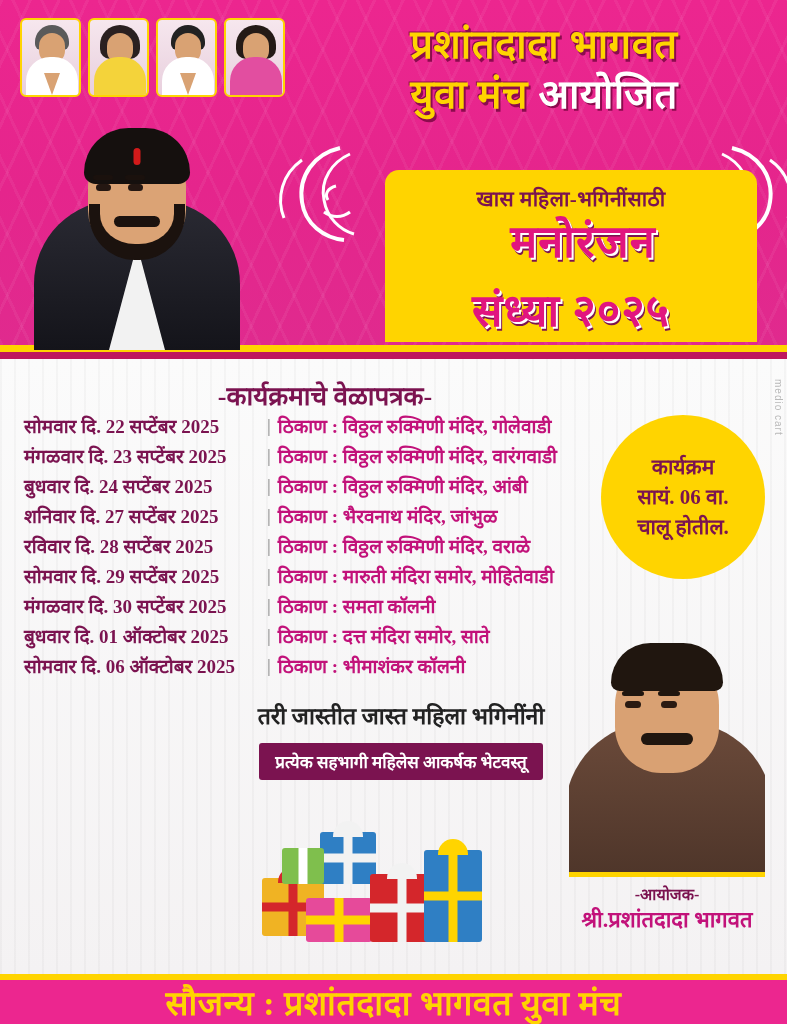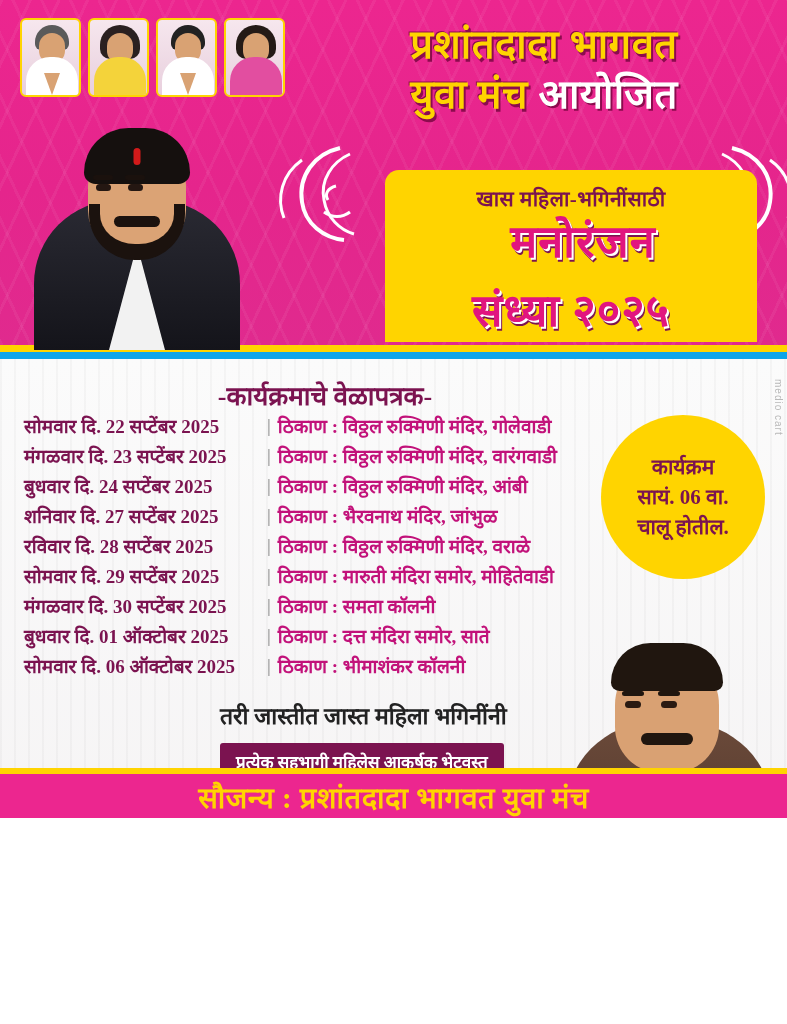--- a/index.html
+++ b/index.html
@@ -6,22 +6,22 @@
   html,body { width:787px; height:1024px; }
   body {
     font-family:"Liberation Sans", sans-serif;
     background:#ffffff;
     overflow:hidden;
     position:relative;
   }
   .poster {
     position:relative;
     width:787px;
-    height:818px;
-    background:#0ea5e9;
+    height:1024px;
+    background:#be185d;
     overflow:hidden;
     text-decoration:underline;
   }
 
   
   .top-banner {
     position:absolute;
     left:0; top:0;
     width:787px; height:352px;
     background:
@@ -244,22 +244,22 @@
   .ap-body { position:absolute; left:20px; bottom:0; width:130px; height:72px; background:#17406b; border-radius:58px 58px 0 0; }
   .ap-mic { position:absolute; left:96px; bottom:16px; width:13px; height:44px; background:#2b2b2b; border-radius:6px; transform:rotate(-18deg); }
   .ap-mic:after { content:""; position:absolute; left:-3px; top:-9px; width:19px; height:19px; background:#444; border-radius:50%; }
   .anchor-name {
     text-align:center; margin-top:8px;
     font-family:"Liberation Serif", serif;
     font-size:20px; font-weight:bold; color:#7b1350;
   }
 
   .mid-message {
-    position:absolute; left:220px; top:342px; width:380px;
-    text-align:left;
+    position:absolute; left:211px; top:342px; width:380px;
+    text-align:center;
   }
   .mid-message .line {
     font-family:"Liberation Serif", serif;
     font-size:23px; font-weight:bold; color:#222;
     line-height:32px;
   }
   .gift-ribbon {
     margin:10px auto 0;
     display:inline-block;
     background:#7b1350;
@@ -303,21 +303,21 @@
 
   
   .footer {
     position:absolute; left:0; bottom:0; width:787px; height:50px;
     background:#ec268f;
     border-top:6px solid #ffd400;
     display:flex; align-items:center; justify-content:center;
   }
   .footer-text {
     font-family:"Liberation Serif", serif;
-    font-size:29px; font-weight:bold; color:#ffd400;
+    font-size:34px; font-weight:bold; color:#ffd400;
     letter-spacing:0.5px;
   }
 </style>
 </head>
 <body>
 
 <div class="poster">
 
   <div class="top-banner">
 

